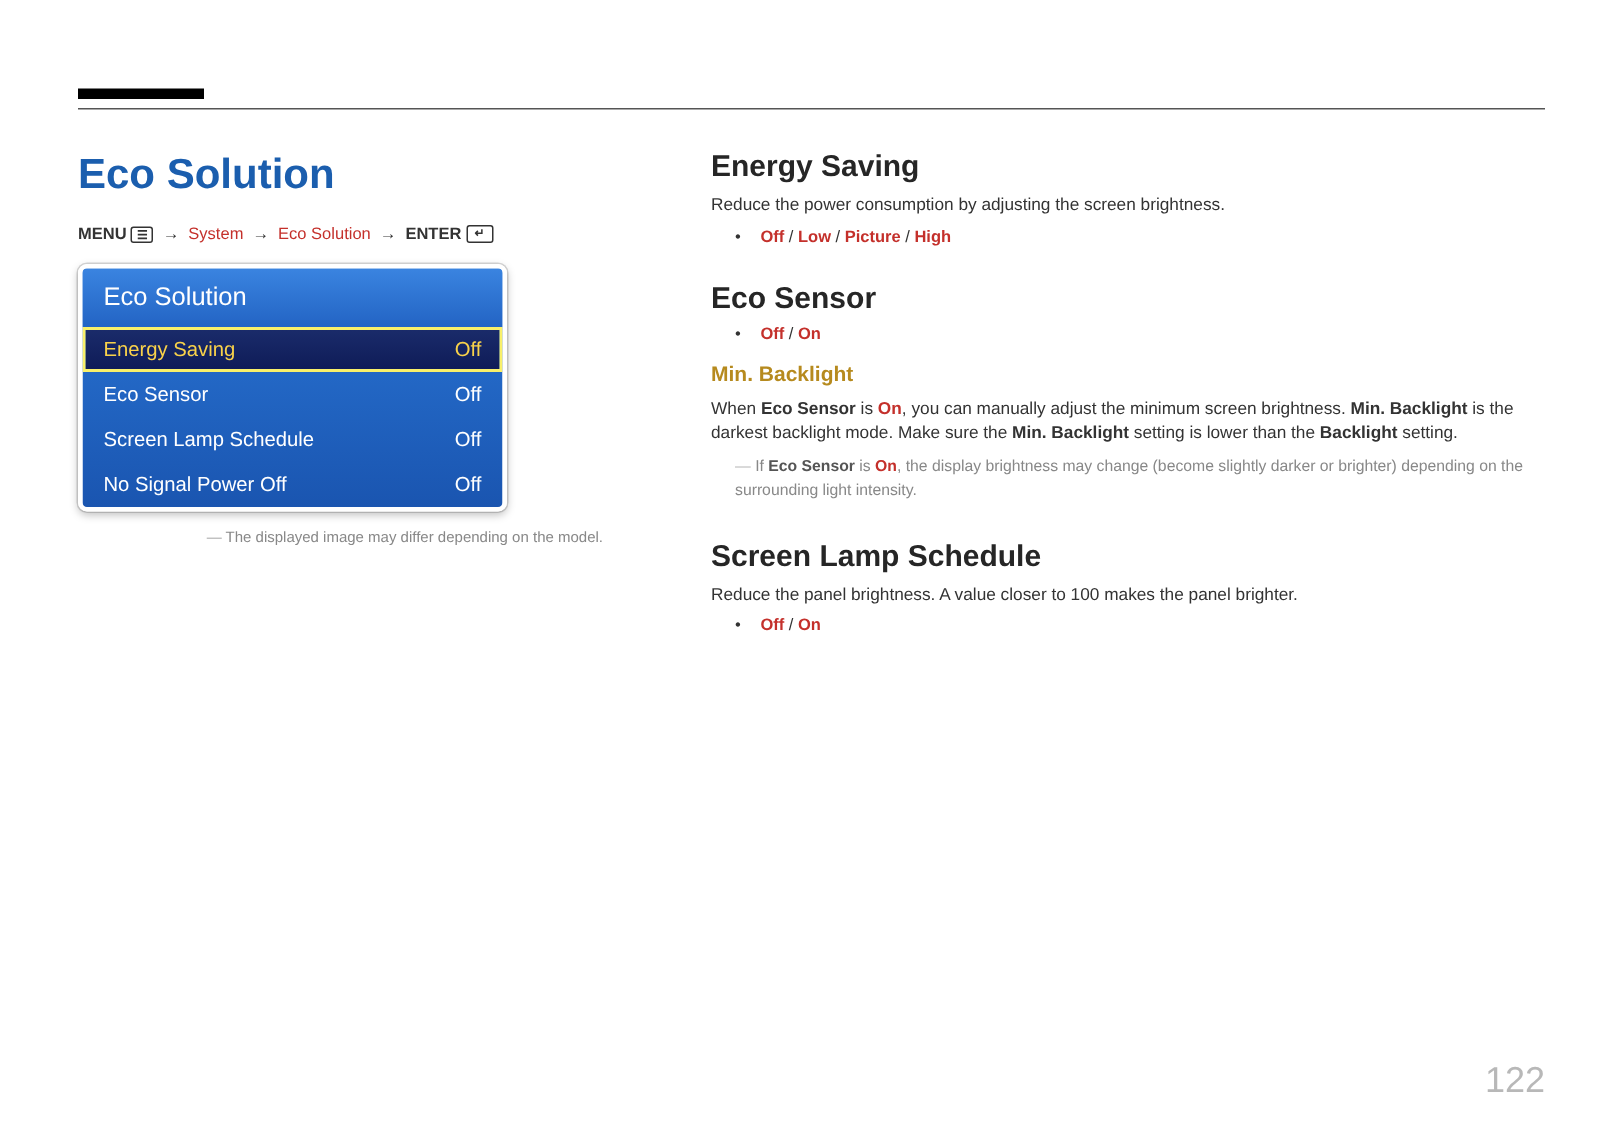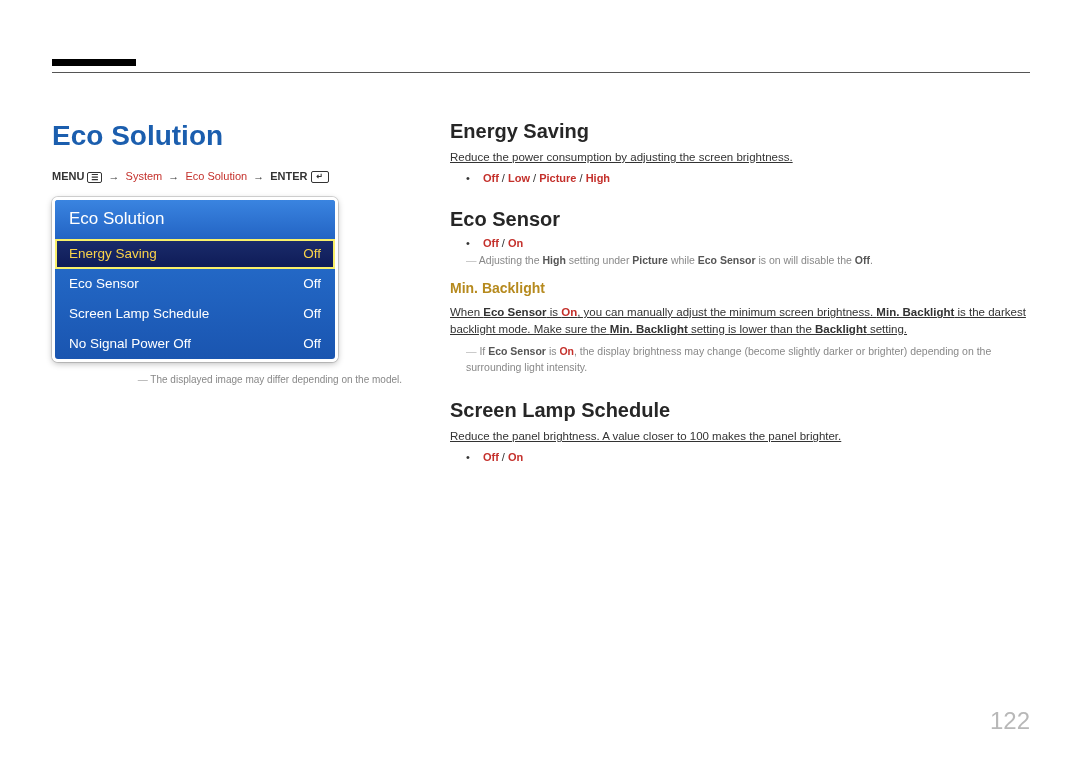--- a/index.html
+++ b/index.html
@@ -24,22 +24,22 @@
   .top-marker {
     position: absolute;
     top: 59px;
     left: 52px;
     width: 84px;
     height: 7px;
     background: #000;
   }
   .content {
     display: flex;
-    gap: 48px;
-    margin-top: 60px;
+    gap: 72px;
+    margin-top: 40px;
   }
   .left-col { width: 350px; flex-shrink: 0; }
   .right-col { flex: 1; }
 
   .h1 {
     color: #1b5eae;
     font-size: 28px;
     font-weight: 600;
     margin-bottom: 18px;
   }
@@ -108,21 +108,20 @@
     font-weight: 700;
     color: #262626;
     margin-bottom: 6px;
   }
   .section { margin-bottom: 24px; }
   .desc {
     font-size: 11.5px;
     color: #333;
     margin-bottom: 6px;
     line-height: 1.45;
-    text-decoration: underline;
   }
   .opt-line {
     font-size: 11px;
     color: #333;
     margin-left: 16px;
     margin-bottom: 4px;
   }
   .opt-line::before { content: "•"; margin-right: 10px; color:#333; }
   .red { color: #c4302b; font-weight: 700; }
   .black-bold { font-weight: 700; color: #333; }
@@ -208,23 +207,20 @@
         <div class="opt-line">
           <span class="red">Off</span> / <span class="red">Low</span> / <span class="red">Picture</span> / <span class="red">High</span>
         </div>
       </div>
 
       <div class="section">
         <div class="h2">Eco Sensor</div>
         <div class="opt-line">
           <span class="red">Off</span> / <span class="red">On</span>
         </div>
-        <div class="note-line">
-          <span>Adjusting the </span><span class="black-bold">High</span><span> setting under </span><span class="black-bold">Picture</span><span> while </span><span class="black-bold">Eco Sensor</span><span> is on will disable the </span><span class="black-bold">Off</span><span>.</span>
-        </div>
 
         <div class="h3">Min. Backlight</div>
         <div class="desc">
           <span>When </span><span class="black-bold">Eco Sensor</span><span> is </span><span class="red">On</span><span>, you can manually adjust the minimum screen brightness. </span><span class="black-bold">Min. Backlight</span><span> is the darkest backlight mode. Make sure the </span><span class="black-bold">Min. Backlight</span><span> setting is lower than the </span><span class="black-bold">Backlight</span><span> setting.</span>
         </div>
         <div class="note-line">
           <span>If </span><span class="black-bold">Eco Sensor</span><span> is </span><span class="red">On</span><span>, the display brightness may change (become slightly darker or brighter) depending on the surrounding light intensity.</span>
         </div>
       </div>
 

